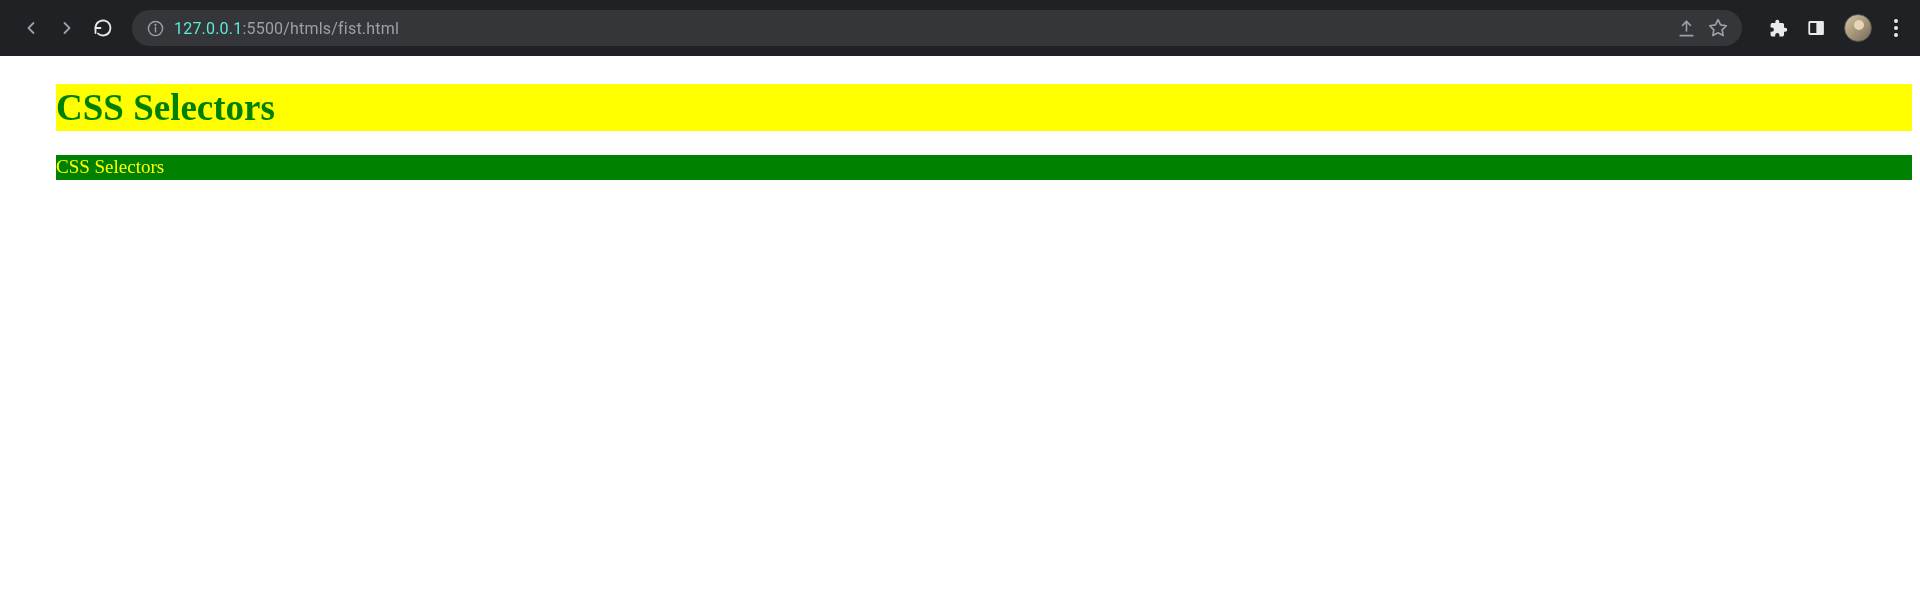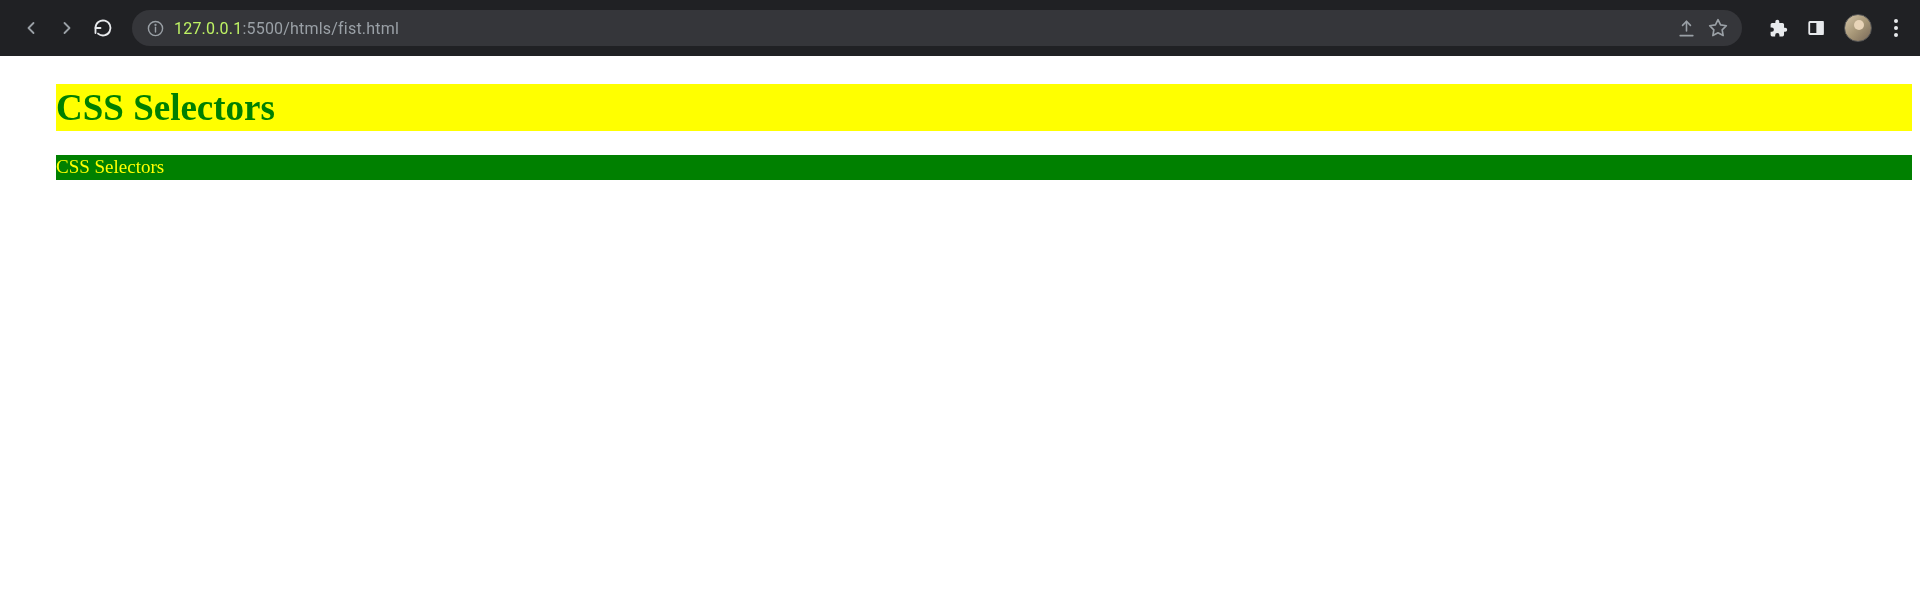--- a/index.html
+++ b/index.html
@@ -61,21 +61,21 @@
       align-items: center;
       justify-content: center;
     }
     .url-text {
       color: #e8eaed;
       font-size: 16px;
       font-family: -apple-system, BlinkMacSystemFont, "Segoe UI", Roboto, sans-serif;
       letter-spacing: 0.2px;
     }
     .url-host {
-      color: #bef264;
+      color: #5eead4;
     }
     .url-path {
       color: #9aa0a6;
     }
     .url-actions {
       display: flex;
       align-items: center;
       gap: 12px;
       margin-left: auto;
     }

